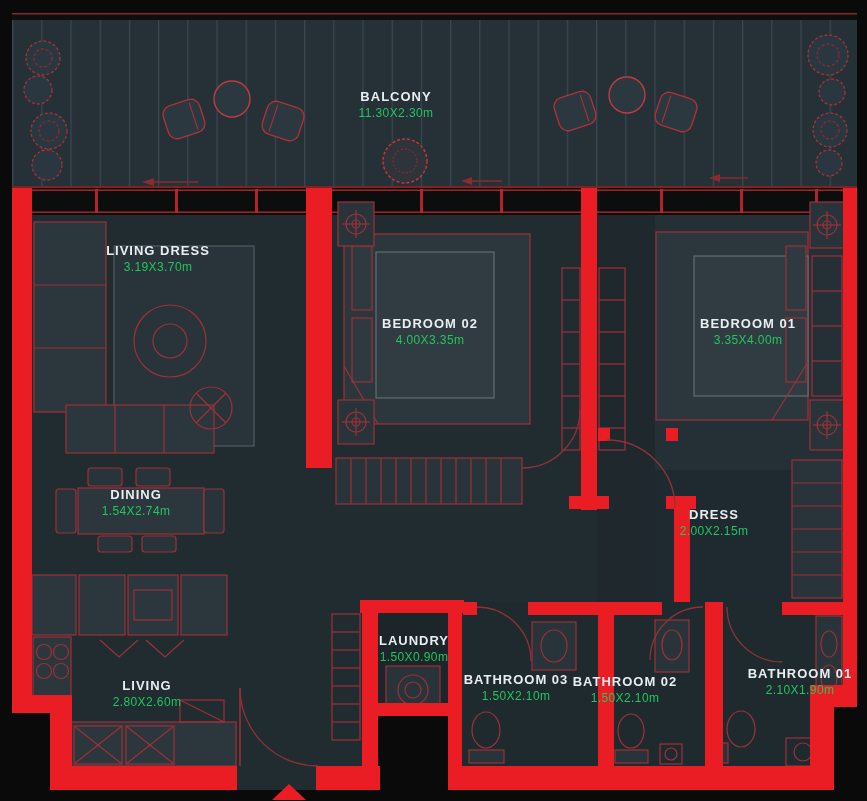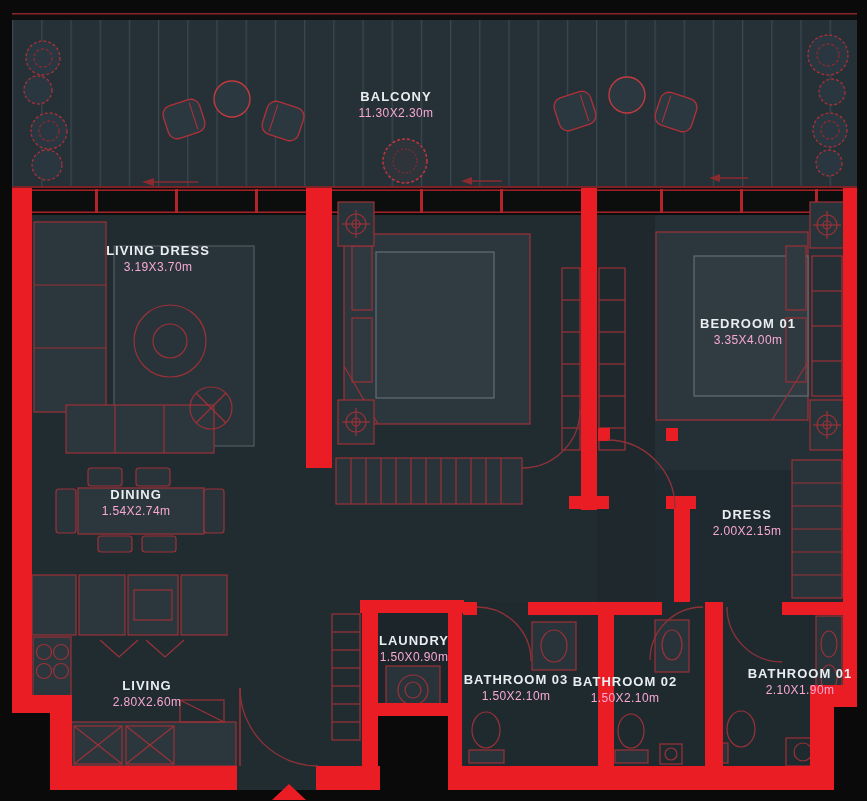--- a/index.html
+++ b/index.html
@@ -2,27 +2,27 @@
 <html><head>
 <meta charset="utf-8">
 <style>
   html,body{margin:0;padding:0;background:#0a0a0b;}
   .plan-wrap{position:relative;width:867px;height:801px;background:#0a0a0b;overflow:hidden;
              font-family:"Liberation Sans",sans-serif;}
   .plan-svg{position:absolute;left:0;top:0;width:867px;height:801px;display:block;}
   .room-label{position:absolute;display:flex;flex-direction:column;align-items:center;gap:2px;
               transform:translate(-50%,-50%);text-align:right;white-space:nowrap;z-index:5;}
   .room-label .rn{font-size:13px;font-weight:600;letter-spacing:1px;color:#e9eef0;}
-  .room-label .rd{font-size:12px;font-weight:500;letter-spacing:.4px;color:#f9a8d4;}
+  .room-label .rd{font-size:12px;font-weight:500;letter-spacing:.4px;color:#22c55e;}
   .lbl-balcony{left:396px;top:104px}
   .lbl-living{left:158px;top:258px}
   .lbl-bedroom02{left:430px;top:331px}
   .lbl-bedroom01{left:748px;top:331px}
   .lbl-dining{left:136px;top:502px}
-  .lbl-dress{left:747px;top:522px}
+  .lbl-dress{left:714px;top:522px}
   .lbl-kitchen{left:147px;top:693px}
   .lbl-laundry{left:414px;top:648px}
   .lbl-bath03{left:516px;top:687px}
   .lbl-bath02{left:625px;top:689px}
   .lbl-bath01{left:800px;top:681px}
 </style>
 </head>
 <body>
 
 <div class="plan-wrap">
@@ -366,20 +366,24 @@
 </svg>
 
 <div class="room-label lbl-balcony">
   <span class="rn">BALCONY</span>
   <span class="rd">11.30X2.30m</span>
 </div>
 <div class="room-label lbl-living">
   <span class="rn">LIVING DRESS</span>
   <span class="rd">3.19X3.70m</span>
 </div>
+<div class="room-label lbl-bedroom02">
+  <span class="rn">BEDROOM 02</span>
+  <span class="rd">4.00X3.35m</span>
+</div>
 <div class="room-label lbl-bedroom01">
   <span class="rn">BEDROOM 01</span>
   <span class="rd">3.35X4.00m</span>
 </div>
 <div class="room-label lbl-dining">
   <span class="rn">DINING</span>
   <span class="rd">1.54X2.74m</span>
 </div>
 <div class="room-label lbl-dress">
   <span class="rn">DRESS</span>

